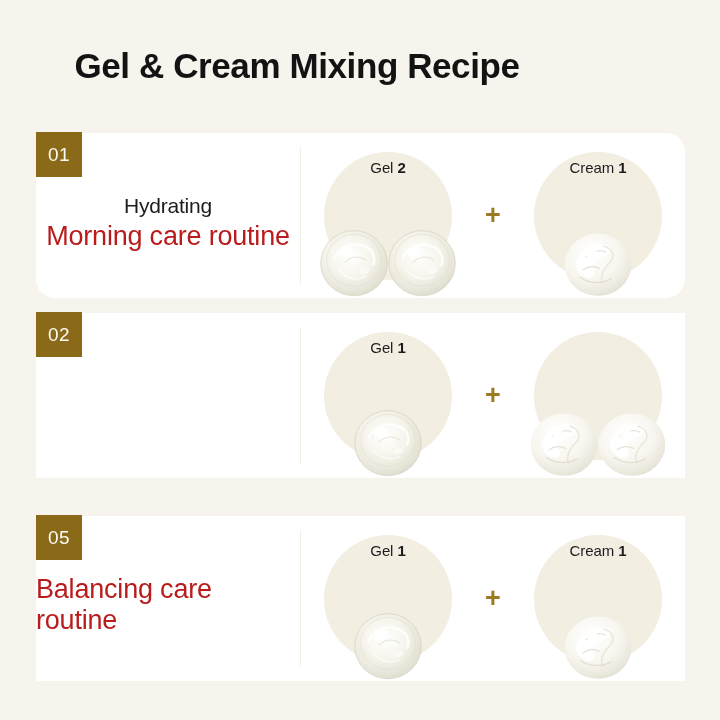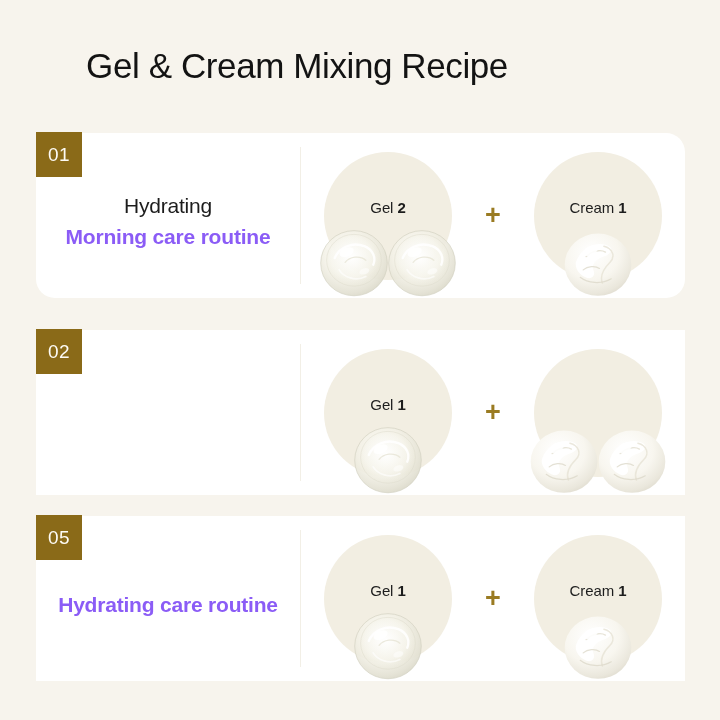--- a/index.html
+++ b/index.html
@@ -15,34 +15,34 @@
     position: relative;
   }
 
   #page-title {
     position: absolute;
     top: 46px;
     left: 0;
     width: 594px;
     text-align: center;
     font-size: 35px;
-    font-weight: normal;
+    font-weight: bold;
     letter-spacing: -0.4px;
     color: #131313;
   }
 
   .recipe-row {
     position: absolute;
     left: 36px;
     width: 649px;
     height: 165px;
     background: #ffffff;
   }
   #row-0 { top: 133px; border-radius: 19px; }
-  #row-1 { top: 330px; }
+  #row-1 { top: 313px; }
   #row-2 { top: 516px; }
 
   .step-badge {
     position: absolute;
     left: 0px;
     top: -1px;
     width: 46px;
     height: 45px;
     background: #8a6a18;
     color: #fdfbf5;
@@ -67,23 +67,23 @@
     box-sizing: border-box;
   }
   .text-line-1 {
     font-size: 21px;
     font-weight: normal;
     color: #1c1c1c;
     line-height: 30px;
     letter-spacing: -0.2px;
   }
   .text-line-2 {
-    font-size: 21px;
-    font-weight: bold;
-    color: #8b5cf6;
+    font-size: 27px;
+    font-weight: normal;
+    color: #b91c1c;
     line-height: 31px;
     letter-spacing: -0.2px;
   }
 
   .row-divider {
     position: absolute;
     left: 264px;
     top: 14px;
     width: 1px;
     height: 137px;
@@ -122,21 +122,20 @@
   .product-label {
     position: absolute;
     top: 19px;
     left: 0;
     width: 100%;
     text-align: center;
     font-size: 15px;
     color: #1d1d1d;
     z-index: 4;
     letter-spacing: -0.1px;
-    margin-top: 40px;
   }
   .product-label b { font-weight: bold; }
 
   .blobs {
     position: absolute;
     left: 50%;
     top: 84px;
     transform: translateX(-50%);
     display: flex;
     align-items: center;
@@ -326,21 +325,21 @@
             <ellipse cx="40" cy="36" rx="11" ry="6" fill="#ffffff" opacity="0.9" transform="rotate(-25 40 36)"></ellipse>
           </svg>
         </div>
     </div>
   </div>
 </div>
 
 <div class="recipe-row" id="row-2">
   <div class="step-badge">05</div>
   <div class="row-text">
-    <div class="text-line-2">Hydrating care routine</div>
+    <div class="text-line-2">Balancing care routine</div>
   </div>
   <div class="row-divider"></div>
   <div class="row-products">
     <div class="product-group">
       <div class="product-disc"></div>
       <div class="product-label"><span>Gel</span> <b>1</b></div>
       <div class="blobs">
           <svg class="blob" viewBox="0 0 100 100" xmlns="http://www.w3.org/2000/svg">
             <defs>
               <radialGradient id="gbody2-gel-0" cx="42%" cy="36%" r="72%">

